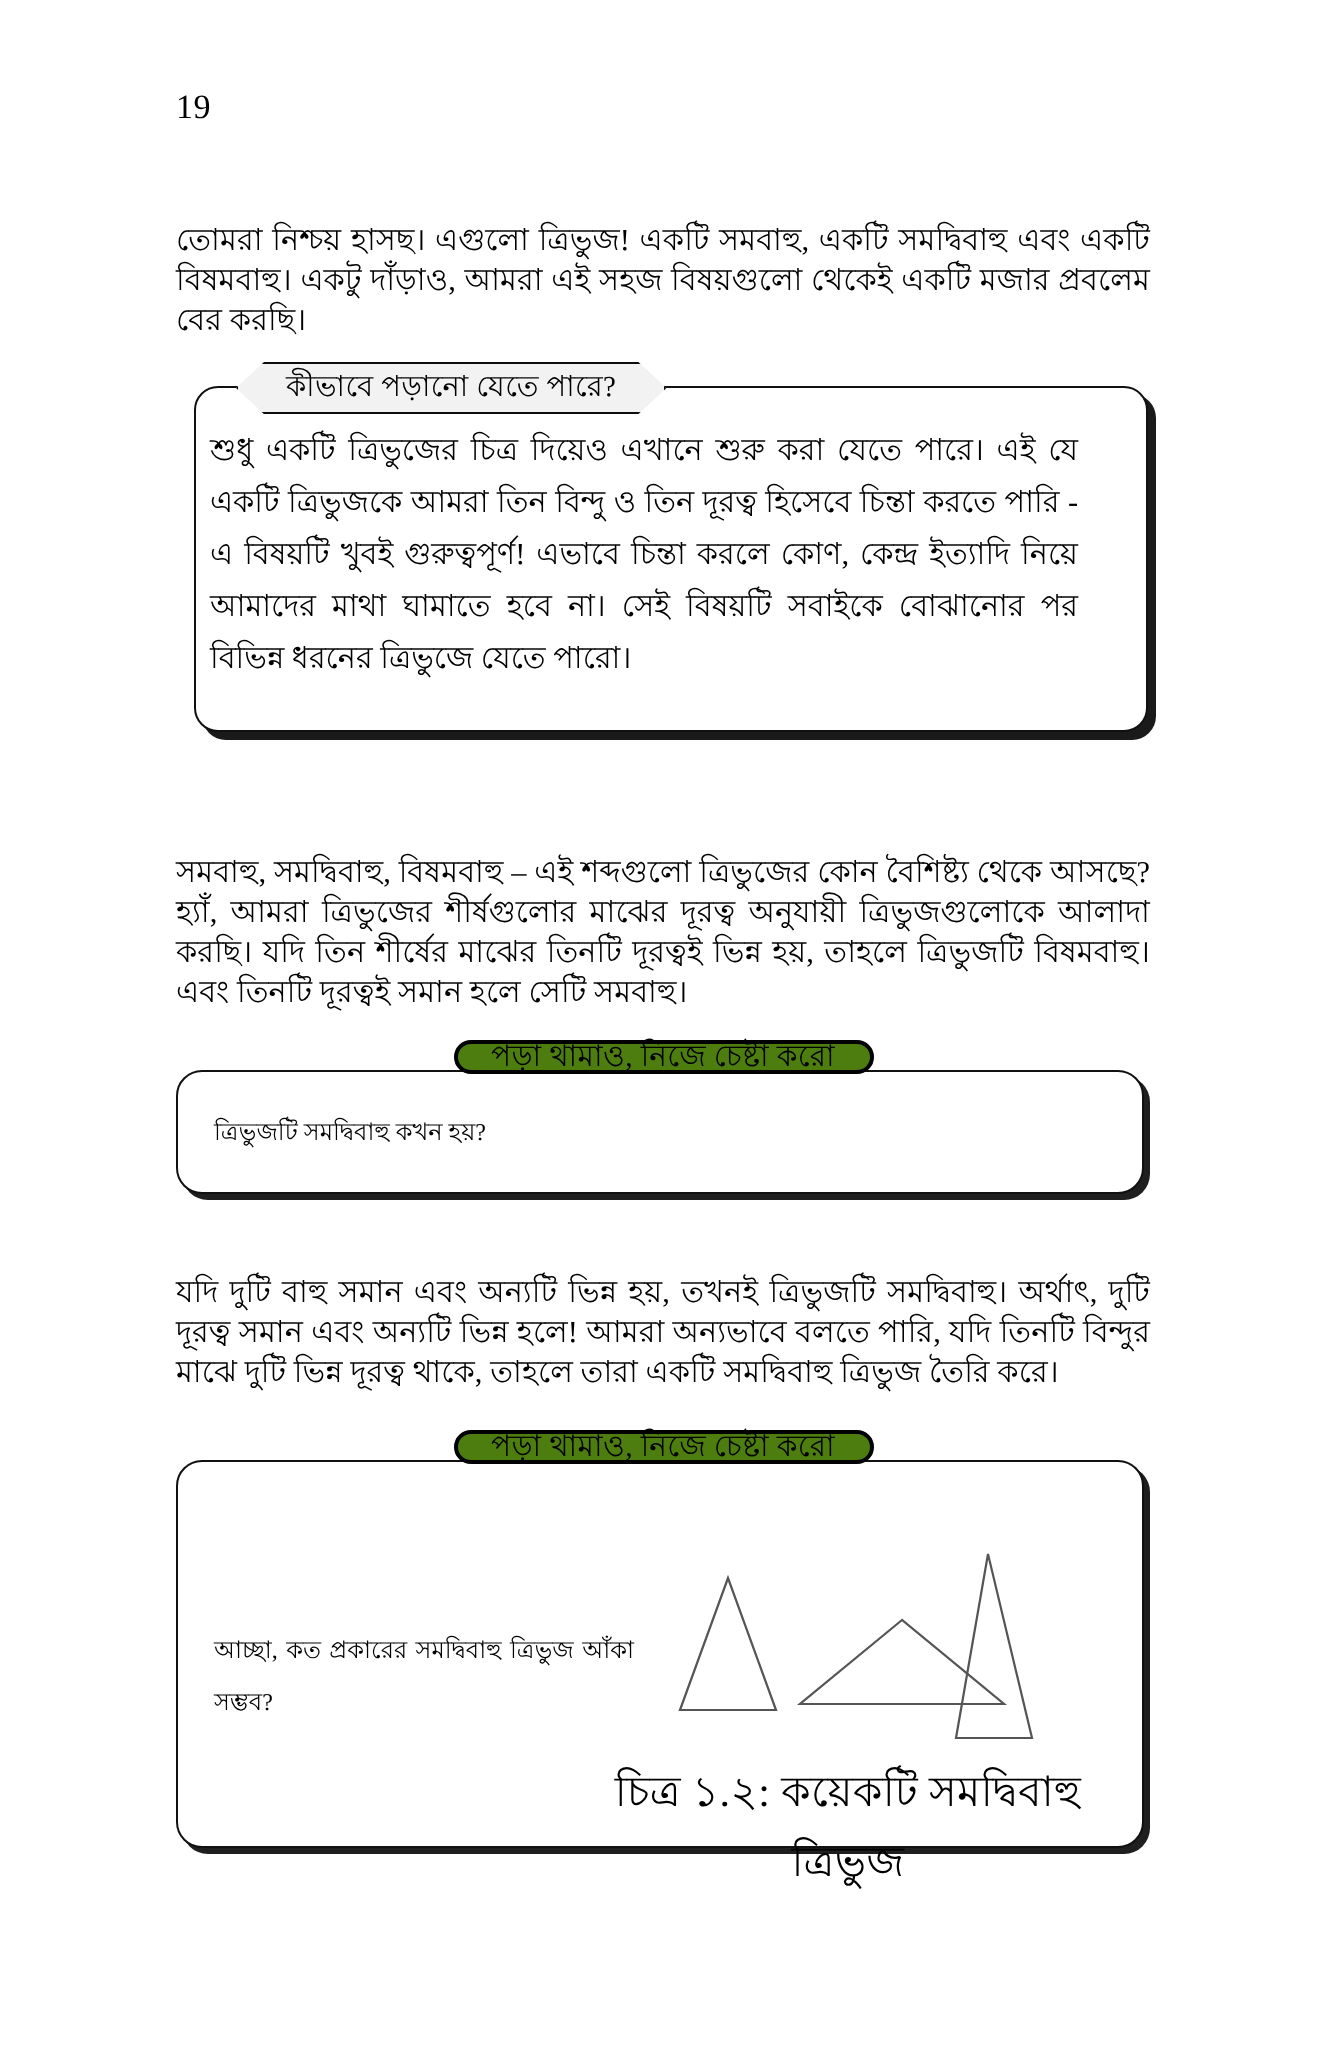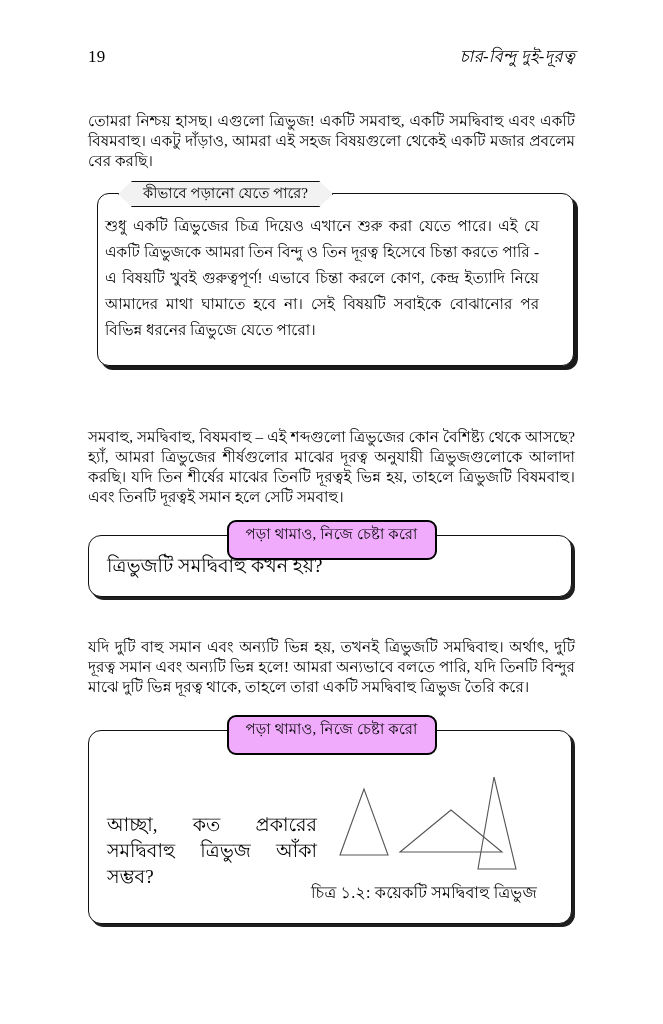--- a/index.html
+++ b/index.html
@@ -150,37 +150,38 @@
     top: 0;
     border: 1.6px solid #111;
     border-radius: 13px;
     background: #ffffff;
   }
   .trybox-title {
     position: absolute;
     top: -15px;
     left: 50%;
     transform: translateX(-50%);
-    height: 40px;
+    height: 17px;
     padding: 0 17px;
     display: flex;
+    align-items: center;
     justify-content: center;
-    background: #f0abfc;
+    background: #4d7c0f;
     border: 2px solid #000;
     border-radius: 9px;
     z-index: 5;
     white-space: nowrap;
   }
   .trybox-title span {
     font-size: 14.8px;
     letter-spacing: 0.2px;
   }
   .trybox-body {
     position: absolute;
-    font-size: 19px;
+    font-size: 12px;
     line-height: 26px;
     text-align: left;
   }
 
   
   #tryboxA           { left: 88px; top: 535px; width: 487px; height: 65px; }
   #tryboxA .trybox-shadow { width: 484px; height: 62px; }
   #tryboxA .trybox-frame  { width: 484px; height: 62px; }
   #tryboxA .trybox-body   { left: 19px; top: 18px; width: 440px; }
 
@@ -197,32 +198,31 @@
     top: 38px;
     width: 222px;
     height: 150px;
   }
   .figure-caption {
     position: absolute;
     left: 198px;
     top: 150px;
     width: 276px;
     text-align: center;
-    font-size: 16px;
+    font-size: 21px;
     letter-spacing: 0.2px;
   }
 </style>
 </head>
 <body>
 
 <div class="page">
 
   <div class="runhead">
     <div class="folio">19</div>
-    <div class="runtitle">চার-বিন্দু দুই-দূরত্ব</div>
   </div>
 
   <p id="para1" class="bodytext">তোমরা নিশ্চয় হাসছ। এগুলো ত্রিভুজ! একটি সমবাহু, একটি সমদ্বিবাহু এবং একটি বিষমবাহু। একটু দাঁড়াও, আমরা এই সহজ বিষয়গুলো থেকেই একটি মজার প্রবলেম বের করছি।</p>
 
   <div class="callout">
     <div class="callout-shadow"></div>
     <div class="callout-frame"></div>
     <div class="ribbon-mask" id="ribbonMask" style="width: 209px;"></div>
     <div class="ribbon">
       <div class="ribbon-shape">

